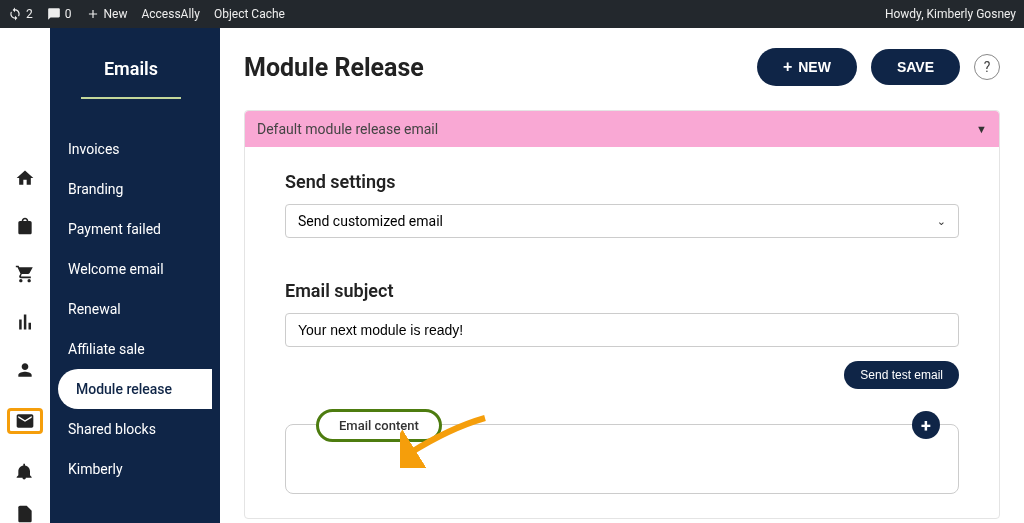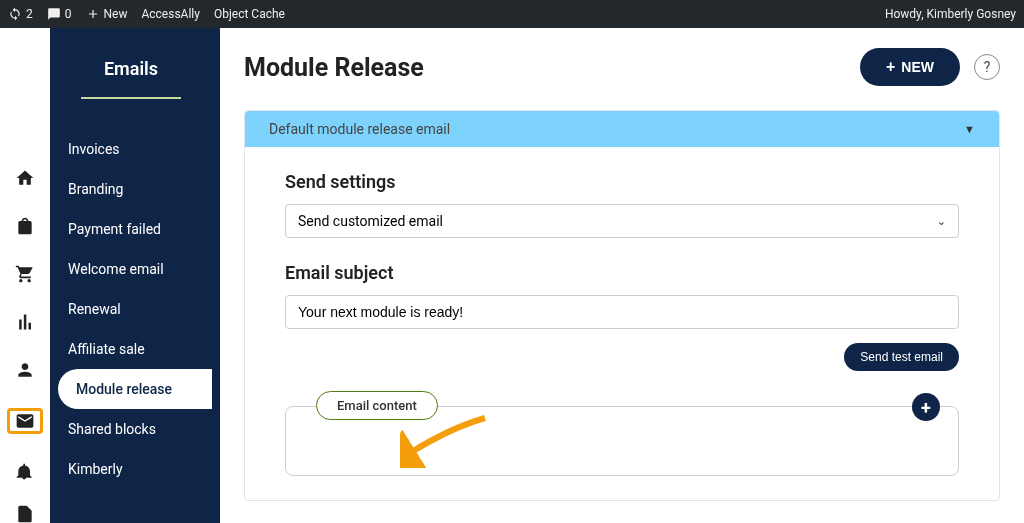--- a/index.html
+++ b/index.html
@@ -22,29 +22,29 @@
   .sidebar-item { padding: 12px 18px; font-size: 14px; cursor: pointer; }
   .sidebar-item.active { background: #fff; color: #0f2547; border-radius: 30px 0 0 30px; margin-left: 8px; font-weight: 500; position: relative; }
   
   .main { flex: 1; background: #fff; padding: 20px 24px; overflow: hidden; position: relative; }
   .main-header { display: flex; align-items: center; justify-content: space-between; margin-bottom: 24px; }
   .main-title { font-size: 25px; font-weight: 700; color: #222; }
   .main-actions { display: flex; align-items: center; gap: 14px; }
   .pill { background: #0f2547; color: #fff; border: none; border-radius: 30px; padding: 10px 26px; font-size: 14px; font-weight: 600; cursor: pointer; display: flex; align-items: center; gap: 6px; }
   .help-circle { width: 26px; height: 26px; border-radius: 50%; border: 1px solid #888; display: flex; align-items: center; justify-content: center; font-size: 14px; color: #444; cursor: pointer; }
   .panel { border: 1px solid #e4e4e4; border-radius: 4px; }
-  .panel-header { background: #7dd3fc; padding: 10px 24px; font-size: 14px; color: #444; display: flex; justify-content: space-between; align-items: center; border-radius: 4px 4px 0 0; cursor: pointer; }
+  .panel-header { background: #f9a8d4; padding: 10px 12px; font-size: 14px; color: #444; display: flex; justify-content: space-between; align-items: center; border-radius: 4px 4px 0 0; cursor: pointer; }
   .panel-body { padding: 24px 40px; }
   .section-title { font-size: 18px; font-weight: 600; margin-bottom: 12px; color: #222; }
-  .select-box { width: 100%; border: 1px solid #ccc; border-radius: 4px; padding: 8px 12px; font-size: 14px; background: #fff; display: flex; justify-content: space-between; align-items: center; cursor: pointer; margin-bottom: 24px; }
+  .select-box { width: 100%; border: 1px solid #ccc; border-radius: 4px; padding: 8px 12px; font-size: 14px; background: #fff; display: flex; justify-content: space-between; align-items: center; cursor: pointer; margin-bottom: 42px; }
   .text-input { width: 100%; border: 1px solid #ccc; border-radius: 4px; padding: 8px 12px; font-size: 14px; background: #fff; margin-bottom: 14px; }
   .row-buttons { display: flex; justify-content: flex-end; margin-bottom: 35px; }
   .small-pill { background: #0f2547; color: #fff; border: none; border-radius: 20px; padding: 7px 16px; font-size: 12px; font-weight: 500; cursor: pointer; }
   .content-tab { position: relative; border: 1px solid #ccc; border-radius: 8px; height: 70px; }
-  .content-tab-label { position: absolute; top: -16px; left: 30px; background: #fff; border: 1px solid #4d7c0f; border-radius: 20px; padding: 6px 20px; font-size: 13px; color: #333; font-weight: 500; }
+  .content-tab-label { position: absolute; top: -16px; left: 30px; background: #fff; border: 3px solid #4d7c0f; border-radius: 20px; padding: 6px 20px; font-size: 13px; color: #333; font-weight: 500; }
   .add-circle { position: absolute; top: -14px; right: 18px; width: 28px; height: 28px; border-radius: 50%; background: #0f2547; color: #fff; display: flex; align-items: center; justify-content: center; font-size: 18px; font-weight: 700; cursor: pointer; }
   .arrow-annotation { position: absolute; left: 180px; top: 380px; pointer-events: none; }
   .chevron { font-size: 11px; color: #333; }
 </style>
 </head>
 <body>
 
 <div class="admin-bar">
   <div class="admin-bar-left">
     <div class="admin-bar-item">
@@ -136,20 +136,23 @@
   </div>
 
   <div class="main">
     <div class="main-header">
       <div class="main-title">Module Release</div>
       <div class="main-actions">
         <button class="pill">
           <span style="font-size:16px;font-weight:700;">+</span>
           <span>NEW</span>
         </button>
+        <button class="pill">
+          <span>SAVE</span>
+        </button>
         <div class="help-circle">?</div>
       </div>
     </div>
 
     <div class="panel">
       <div class="panel-header">
         <span>Default module release email</span>
         <span class="chevron">▼</span>
       </div>
       <div class="panel-body">

